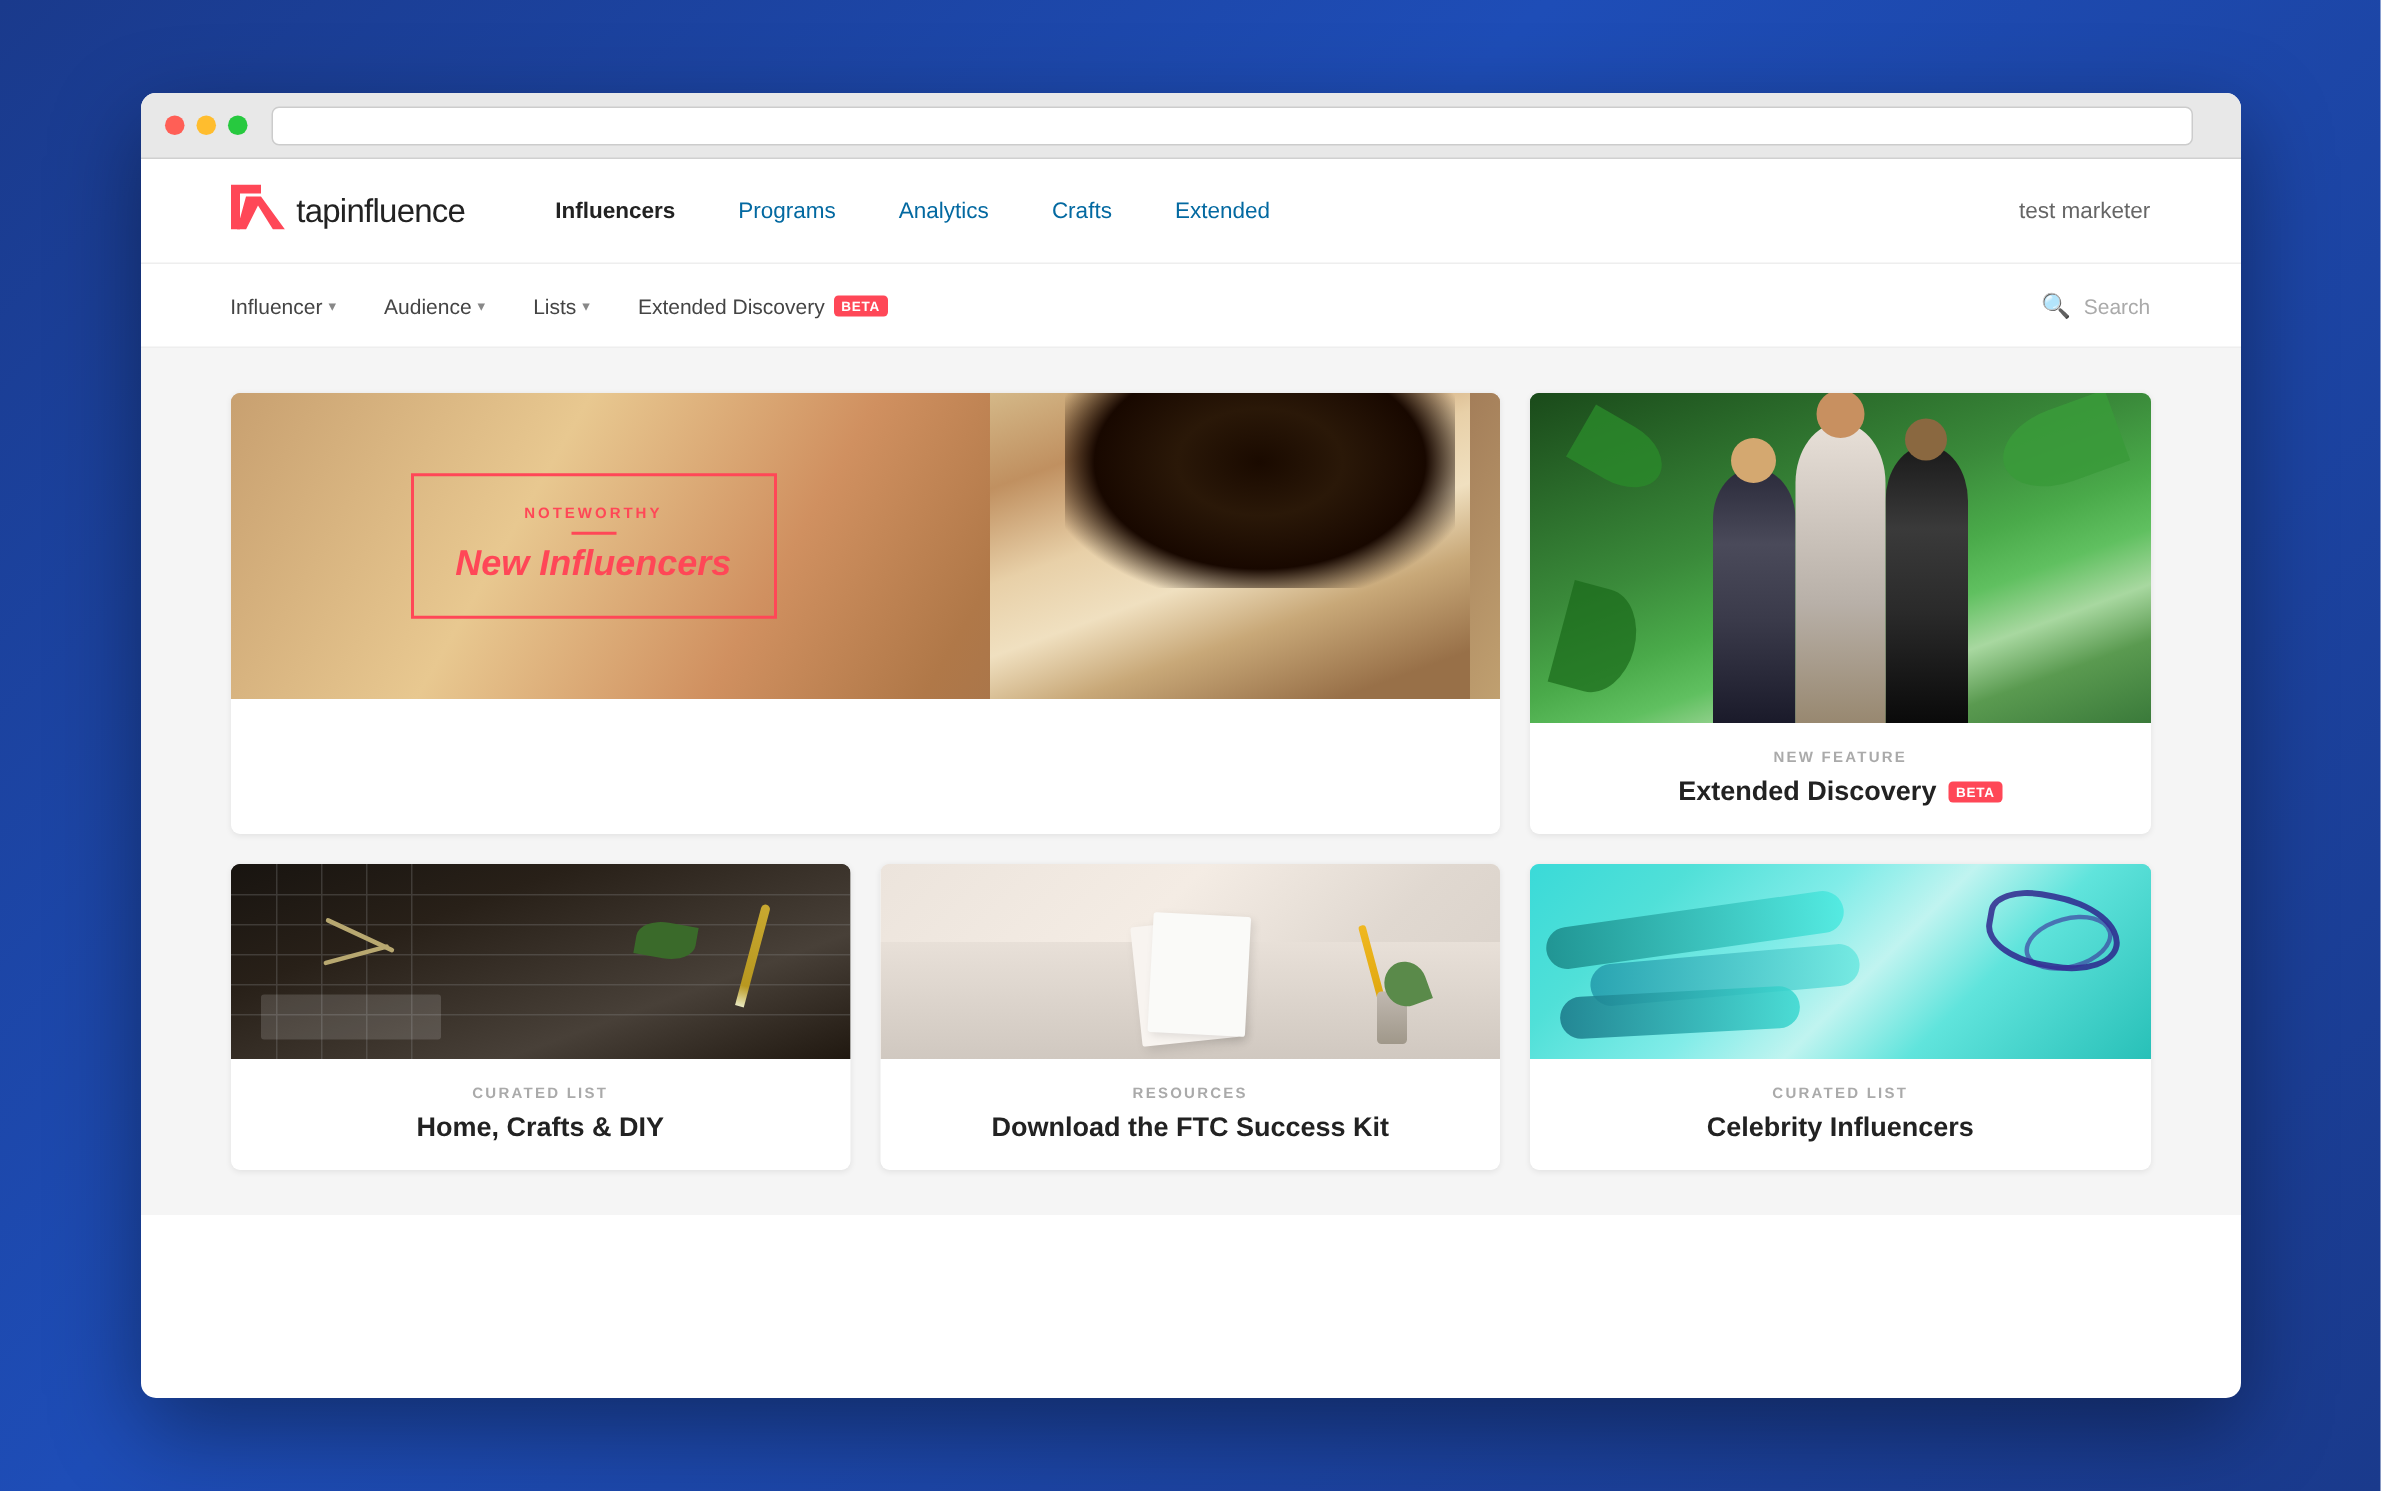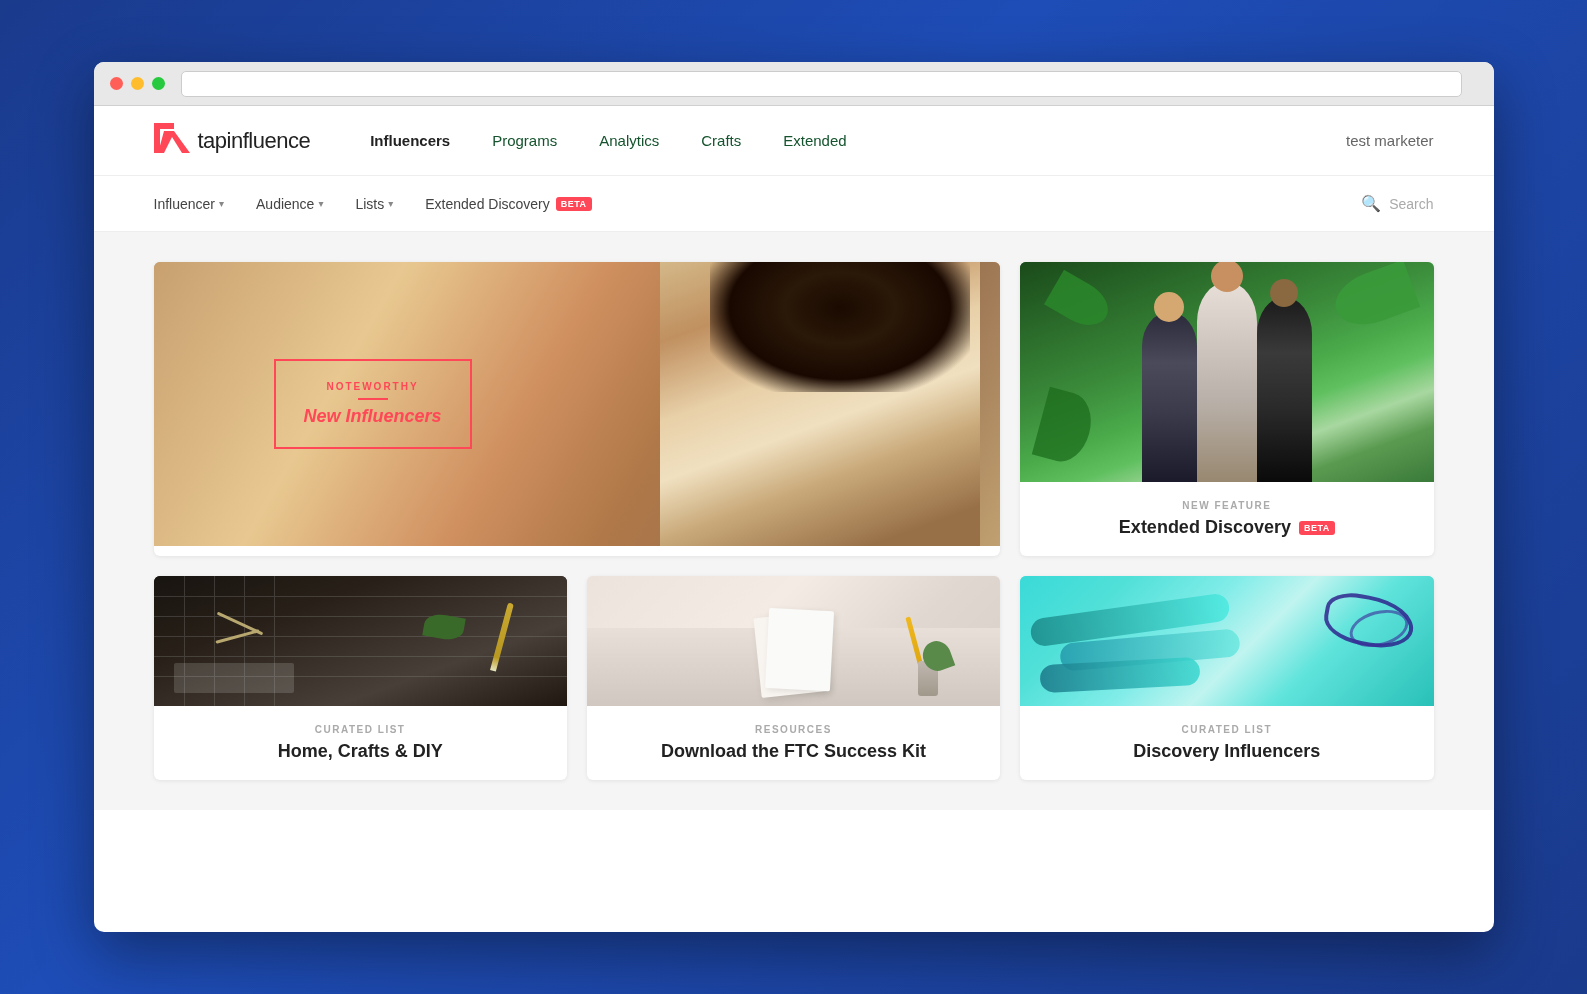--- a/index.html
+++ b/index.html
@@ -76,21 +76,21 @@
       color: #222;
       letter-spacing: -0.5px;
     }
     .nav-links {
       display: flex;
       gap: 42px;
       flex: 1;
     }
     .nav-link {
       font-size: 15px;
-      color: #14532d;
+      color: #0369a1;
       cursor: pointer;
       text-decoration: none;
     }
     .nav-link.active {
       font-weight: 700;
       color: #222;
     }
     .nav-user {
       font-size: 15px;
       color: #666;
@@ -189,21 +189,21 @@
     .card-title-with-badge {
       display: flex;
       align-items: center;
       justify-content: center;
       gap: 8px;
     }
 
     
     .hero-image-container {
       position: relative;
-      height: 284px;
+      height: 204px;
       background: linear-gradient(135deg, #c8a882 0%, #e8c89a 30%, #d4956a 60%, #a0856a 100%);
       overflow: hidden;
     }
     .hero-overlay-text {
       position: absolute;
       top: 50%;
       left: 120px;
       transform: translateY(-50%);
       border: 2px solid #ff4757;
       padding: 20px 28px;
@@ -217,21 +217,21 @@
       text-transform: uppercase;
       margin-bottom: 6px;
     }
     .hero-divider {
       width: 30px;
       height: 2px;
       background: #ff4757;
       margin: 6px auto;
     }
     .hero-big-title {
-      font-size: 18px;
+      font-size: 24px;
       font-weight: 700;
       color: #ff4757;
       font-style: italic;
     }
     
     .feature-image-container {
       height: 220px;
       background: linear-gradient(135deg, #2d5a2d 0%, #4a8a4a 30%, #6aaa6a 50%, #c8e8c0 70%, #8a4a2a 90%);
       position: relative;
       overflow: hidden;
@@ -464,20 +464,20 @@
               <div class="stroke stroke-1"></div>
               <div class="stroke stroke-2"></div>
               <div class="stroke stroke-3"></div>
 
               <div style="position:absolute;top:20px;right:20px;width:90px;height:50px;border:4px solid #2a1a88;border-radius:40% 60% 50% 50%;transform:rotate(10deg);opacity:0.8;"></div>
               <div style="position:absolute;top:35px;right:25px;width:60px;height:35px;border:3px solid #3a2a99;border-radius:50%;transform:rotate(-15deg);opacity:0.6;"></div>
             </div>
           </div>
           <div class="card-body">
             <div class="card-label">CURATED LIST</div>
-            <div class="card-title">Discovery Influencers</div>
+            <div class="card-title">Celebrity Influencers</div>
           </div>
         </div>
 
       </div>
     </div>
   </div>
 </div>
 
 </body></html>

